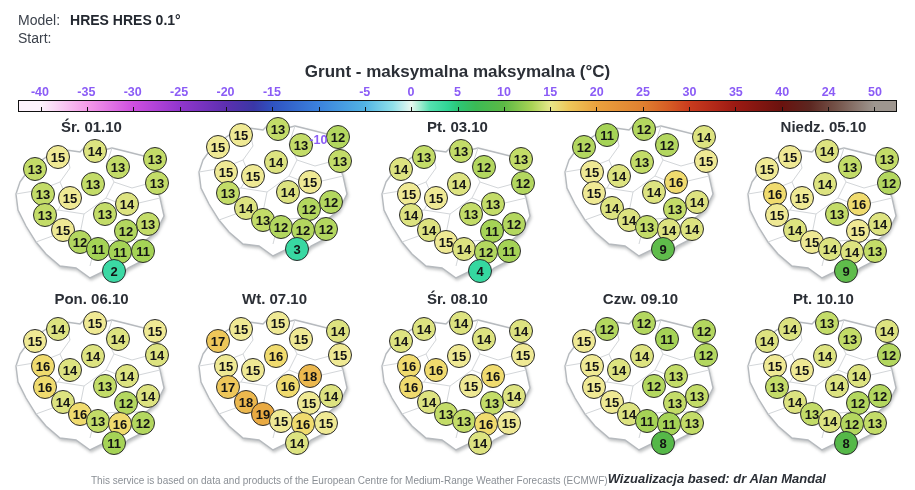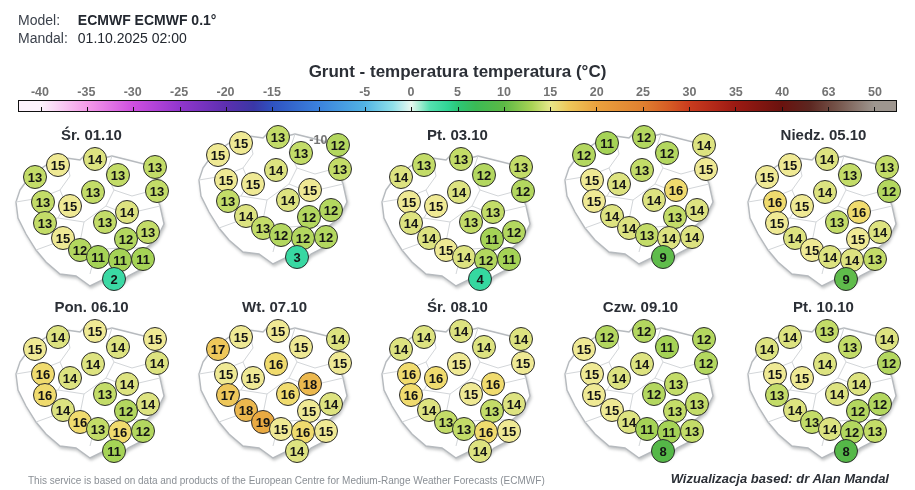--- a/index.html
+++ b/index.html
@@ -29,75 +29,74 @@
   .model-info { display:grid; grid-template-columns:auto auto; column-gap:10px; row-gap:2px;
     font-size:14px; margin-top:4px; }
   .model-info .lbl { color:#3c424c; text-align:left; }
   .model-info .val { color:#232830; }
   .model-info .val.bold { font-weight:800; }
   
   .chart-title { text-align:center; font-size:17px; font-weight:800; color:#2b2f36; margin-top:2px; }
   .colorbar-wrap { position:relative; margin:3px 18px 0 18px; }
   .cb-ticks { position:relative; height:15px; }
   .cb-ticks .tick-label { position:absolute; top:0; transform:translateX(-50%);
-    font-size:12.5px; font-weight:800; color:#737373; white-space:nowrap; }
+    font-size:12.5px; font-weight:800; color:#8b5cf6; white-space:nowrap; }
   .cb-bar { position:relative; height:12px; border:1px solid #111; }
   .cb-bar .tickmark { position:absolute; bottom:0; width:1px; height:4px; background:#111; }
   
-  .maps-grid { display:grid; grid-template-columns:repeat(5,183px); margin-top:12px; }
+  .maps-grid { display:grid; grid-template-columns:repeat(5,183px); margin-top:4px; }
   .map-tile { width:183px; }
   .map-label { text-align:center; font-size:15px; font-weight:800; color:#2b2f36;
     height:22px; line-height:22px; }
   .map-svg { display:block; }
   .pl-outline { fill:#ffffff; stroke:#b6babe; stroke-width:1.4;
     filter:drop-shadow(1px 2px 1.5px rgba(80,85,90,0.35)); }
   .pl-border { fill:none; stroke:#d3d6d9; stroke-width:1; }
   .st-circle { stroke:#2c2c2c; stroke-width:1; }
   .st-value { font-family:"Liberation Sans", sans-serif; font-size:13px; font-weight:800;
     fill:#141414; text-anchor:middle; }
   
   .footer { position:absolute; left:0; right:0; bottom:4px;
-    display:flex; justify-content:space-between; align-items:flex-end; padding:0 26px 0 28px; }
+    display:flex; justify-content:center; align-items:flex-end; padding:0 26px 0 28px; }
   .foot-left { font-size:10px; color:#8a8f95; }
   .foot-right { font-size:13px; font-style:italic; font-weight:600; color:#2b2f36; }
 </style>
 </head>
 <body>
 
 <div class="header">
   <div class="model-info">
     <span class="lbl">Model:</span>
-    <span class="val bold">ECMWF ECMWF 0.1°</span>
-    <span class="lbl">Mandal:</span>
-    <span class="val">01.10.2025 02:00</span>
+    <span class="val bold">HRES HRES 0.1°</span>
+    <span class="lbl">Start:</span>
   </div>
 </div>
 
-<div class="chart-title">Grunt - temperatura temperatura (°C)</div>
+<div class="chart-title">Grunt - maksymalna maksymalna (°C)</div>
 
 <div class="colorbar-wrap">
   <div class="cb-ticks" id="cb-ticks">
       <span class="tick-label" style="left: 2.5%;">-40</span>
       <span class="tick-label" style="left: 7.77778%;">-35</span>
       <span class="tick-label" style="left: 13.0556%; text-align: right;">-30</span>
       <span class="tick-label" style="left: 18.3333%;">-25</span>
       <span class="tick-label" style="left: 23.6111%;">-20</span>
       <span class="tick-label" style="left: 28.8889%;">-15</span>
       <span class="tick-label" style="left: 34.1667%; margin-top: 48px;">-10</span>
       <span class="tick-label" style="left: 39.4444%;">-5</span>
       <span class="tick-label" style="left: 44.7222%;">0</span>
       <span class="tick-label" style="left: 50%;">5</span>
       <span class="tick-label" style="left: 55.2778%;">10</span>
       <span class="tick-label" style="left: 60.5556%;">15</span>
       <span class="tick-label" style="left: 65.8333%;">20</span>
       <span class="tick-label" style="left: 71.1111%;">25</span>
       <span class="tick-label" style="left: 76.3889%;">30</span>
       <span class="tick-label" style="left: 81.6667%;">35</span>
       <span class="tick-label" style="left: 86.9444%;">40</span>
-      <span class="tick-label" style="left: 92.2222%;">63</span>
+      <span class="tick-label" style="left: 92.2222%;">24</span>
       <span class="tick-label" style="left: 97.5%;">50</span>
     </div>
   <div class="cb-bar" id="cb-bar" style="background: linear-gradient(to right, rgb(253, 243, 252) 2.5%, rgb(244, 154, 232) 7.78%, rgb(206, 78, 224) 13.06%, rgb(145, 54, 205) 18.33%, rgb(92, 47, 176) 23.61%, rgb(58, 55, 166) 26.78%, rgb(47, 82, 192) 28.89%, rgb(59, 130, 221) 34.17%, rgb(82, 180, 228) 39.44%, rgb(143, 224, 234) 42.61%, rgb(232, 248, 240) 44.72%, rgb(85, 224, 176) 46.83%, rgb(48, 214, 149) 48.94%, rgb(44, 200, 120) 50%, rgb(59, 186, 85) 52.11%, rgb(92, 185, 69) 55.28%, rgb(168, 211, 85) 58.44%, rgb(230, 232, 138) 60.56%, rgb(238, 199, 90) 62.67%, rgb(234, 162, 62) 65.83%, rgb(224, 128, 48) 71.11%, rgb(213, 90, 36) 74.28%, rgb(201, 60, 30) 76.39%, rgb(176, 39, 24) 79.56%, rgb(156, 26, 19) 81.67%, rgb(106, 18, 14) 86.94%, rgb(92, 38, 32) 90.11%, rgb(117, 84, 74) 93.28%, rgb(158, 150, 143) 97.5%);">
       <div class="tickmark" style="left: 2.5%;"></div>
       <div class="tickmark" style="left: 7.77778%;"></div>
       <div class="tickmark" style="left: 13.0556%;"></div>
       <div class="tickmark" style="left: 18.3333%;"></div>
       <div class="tickmark" style="left: 23.6111%;"></div>
       <div class="tickmark" style="left: 28.8889%;"></div>
       <div class="tickmark" style="left: 34.1667%;"></div>

